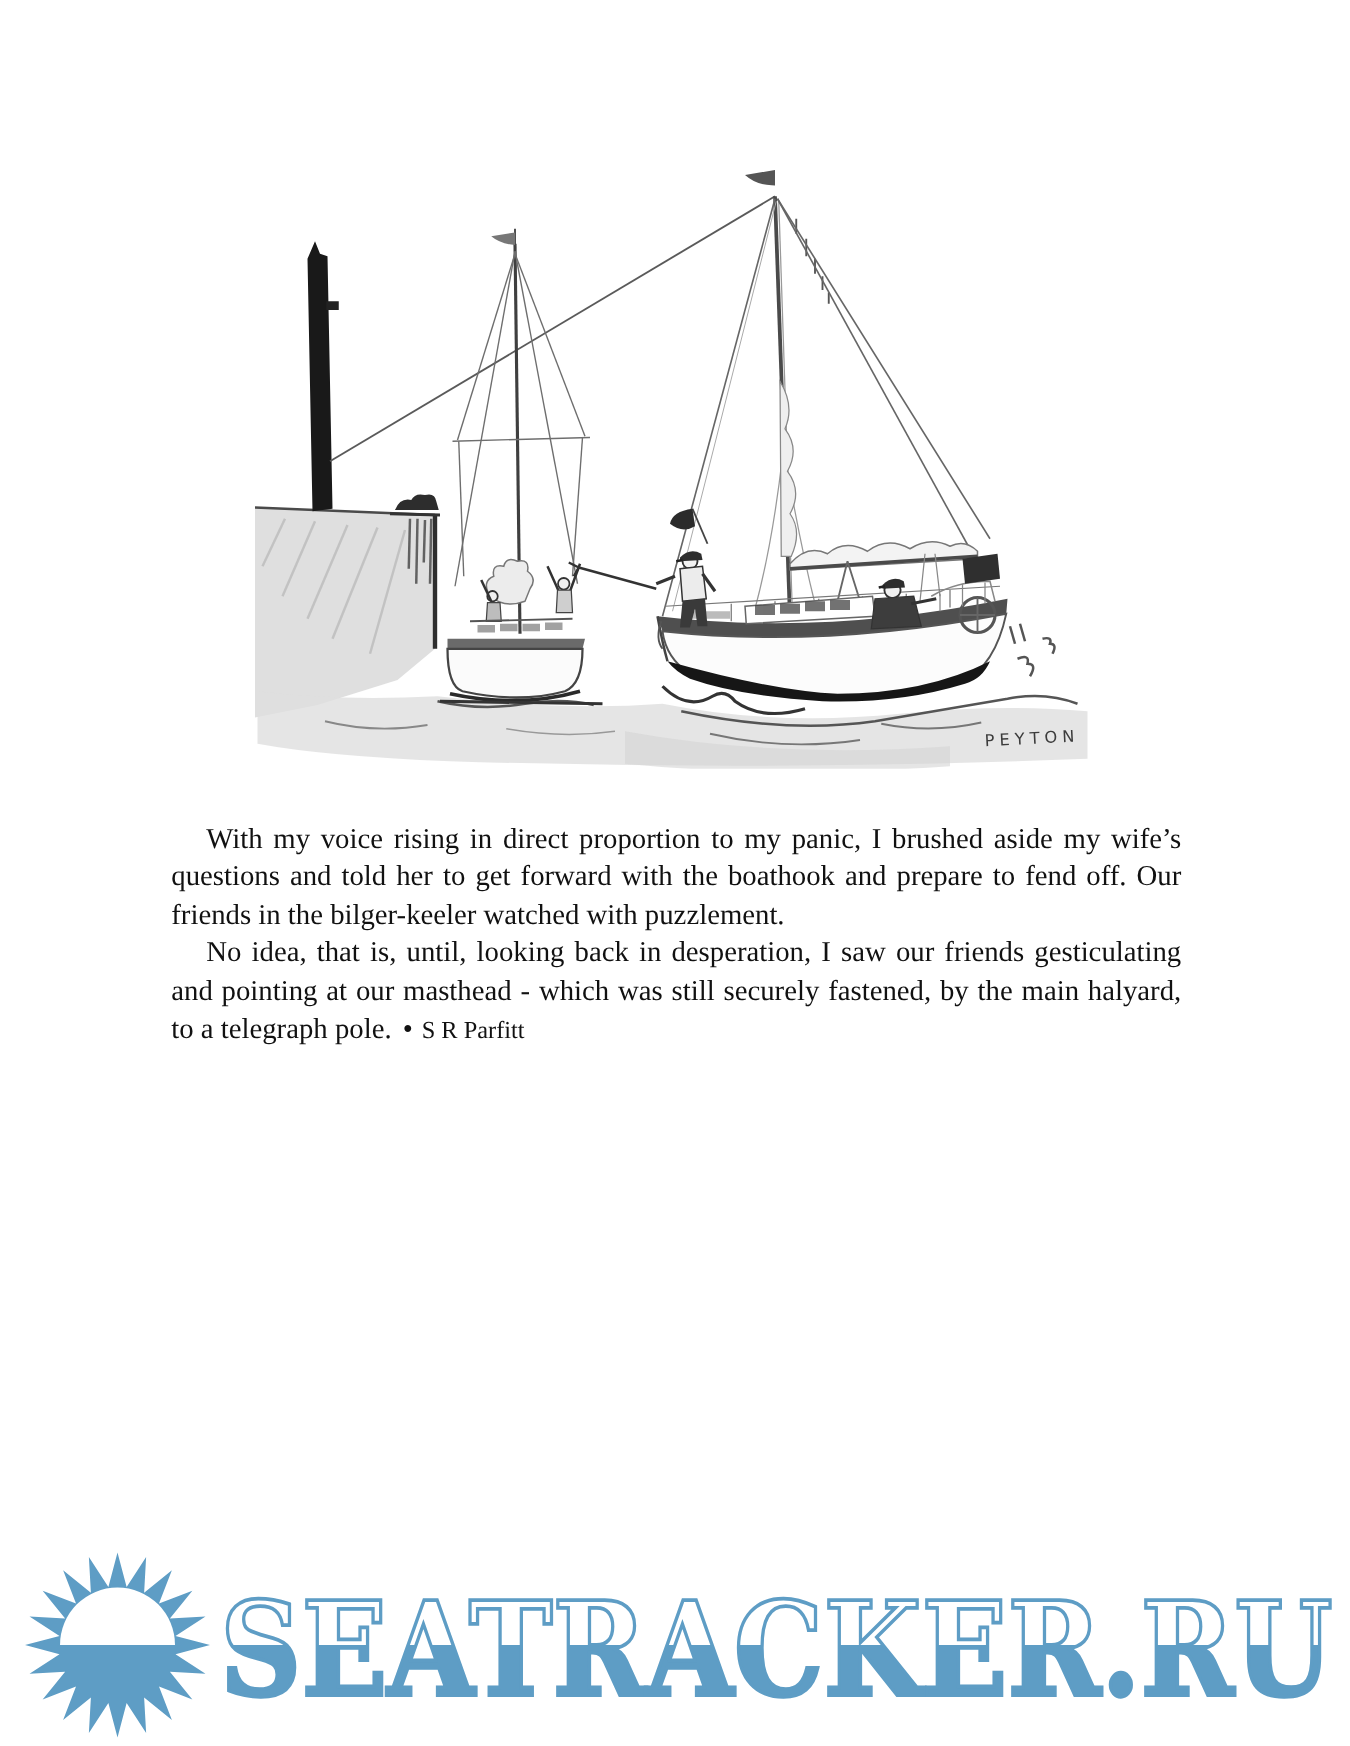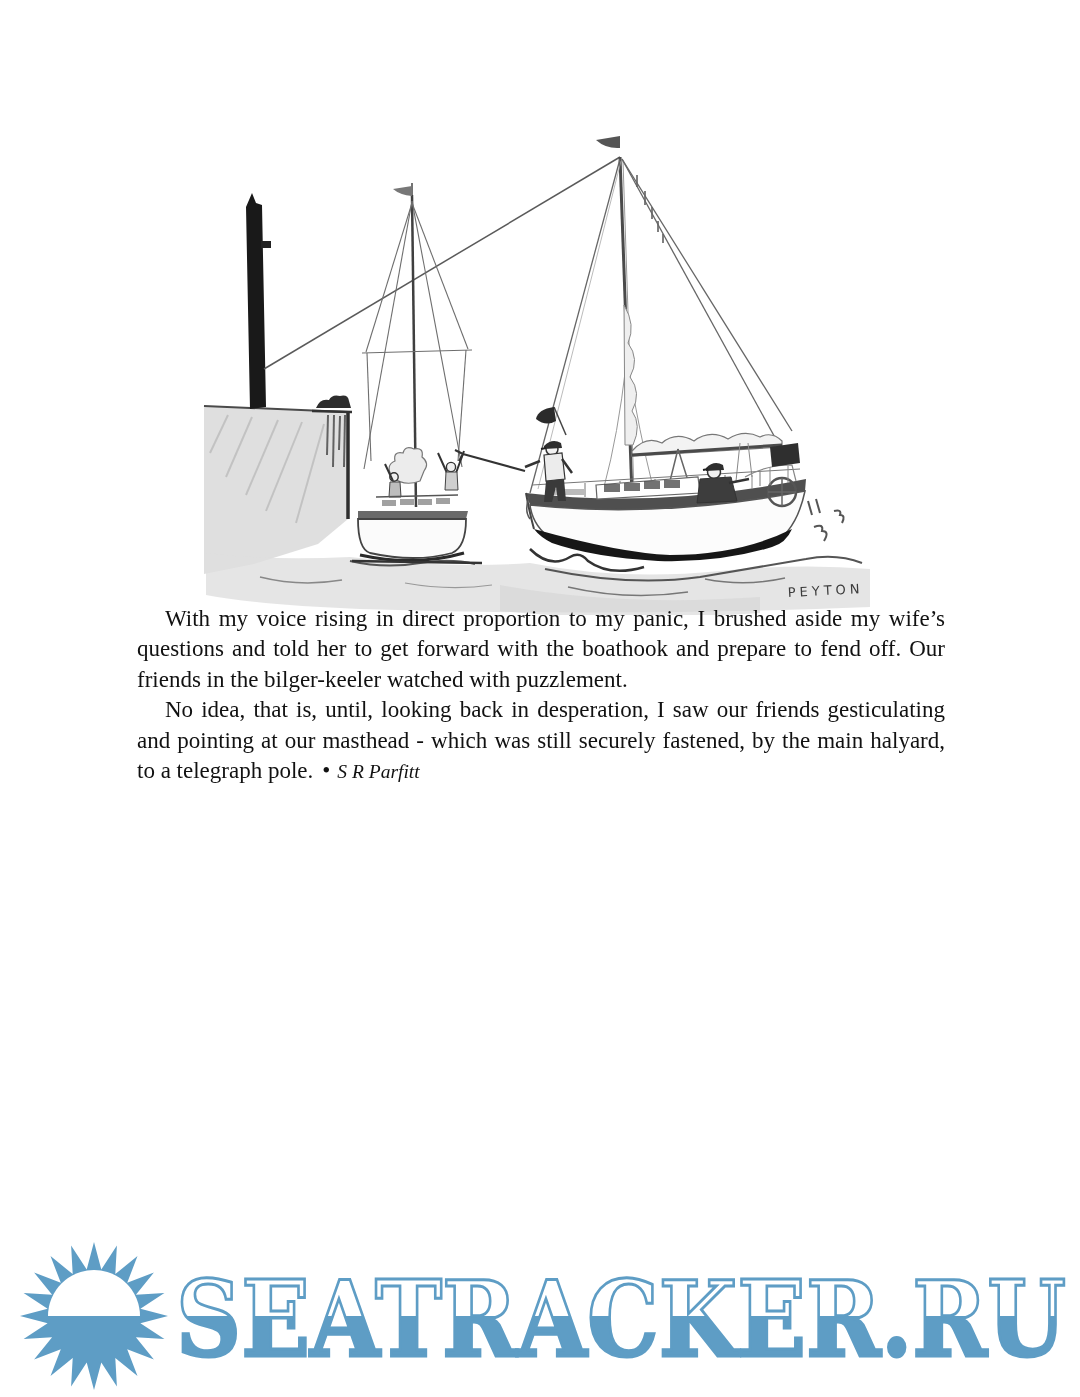--- a/index.html
+++ b/index.html
@@ -6,27 +6,27 @@
   .page{
     position:relative;
     width:1080px;height:1397px;
     margin:0 auto;
     background:#ffffff;
     font-family:"Liberation Serif", serif;
     overflow:hidden;
   }
   .cartoon{position:absolute;left:200px;top:115px;width:680px;height:500px;}
   .passage{
-    position:absolute;left:137px;top:604px;width:808px;
+    position:absolute;left:137px;top:656px;width:808px;
     font-size:23px;line-height:30.4px;color:#111;
     text-align:justify;
   }
   .passage p{margin:0;text-indent:28px;}
   .bullet{margin:0 7px 0 9px;}
-  .author{font-style:italic;font-size:19.5px;}
+  .author{font-size:19.5px;}
   .logo{position:absolute;left:0;top:1230px;width:1080px;height:167px;}
 </style>
 </head>
 <body>
 
 <div class="page">
 
   <svg class="cartoon" viewBox="0 0 680 500" xmlns="http://www.w3.org/2000/svg">
 
     <g>

